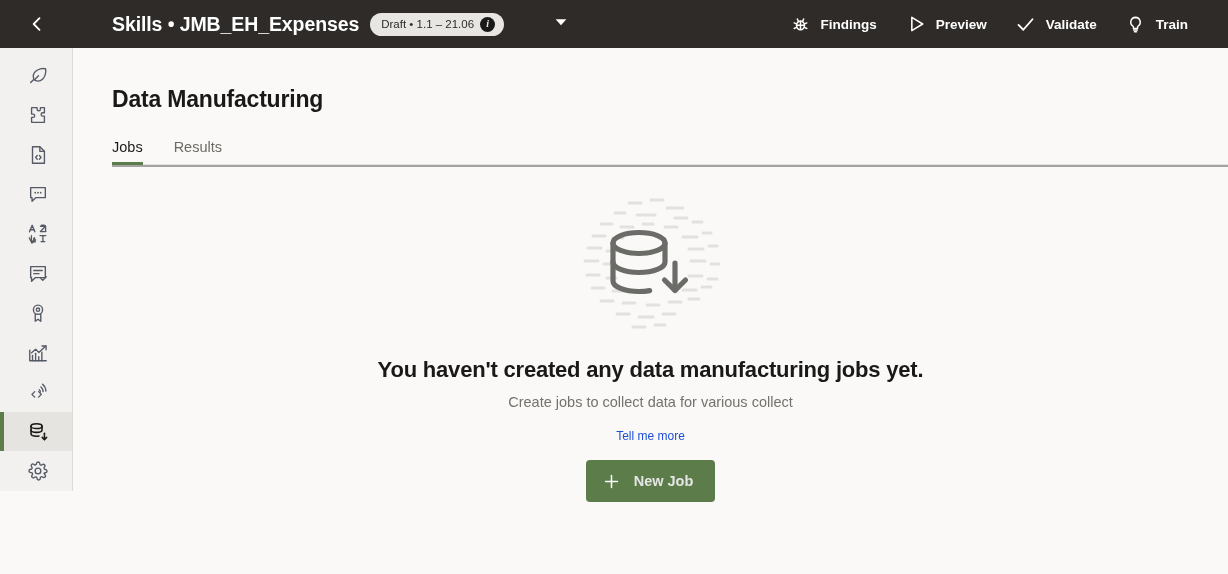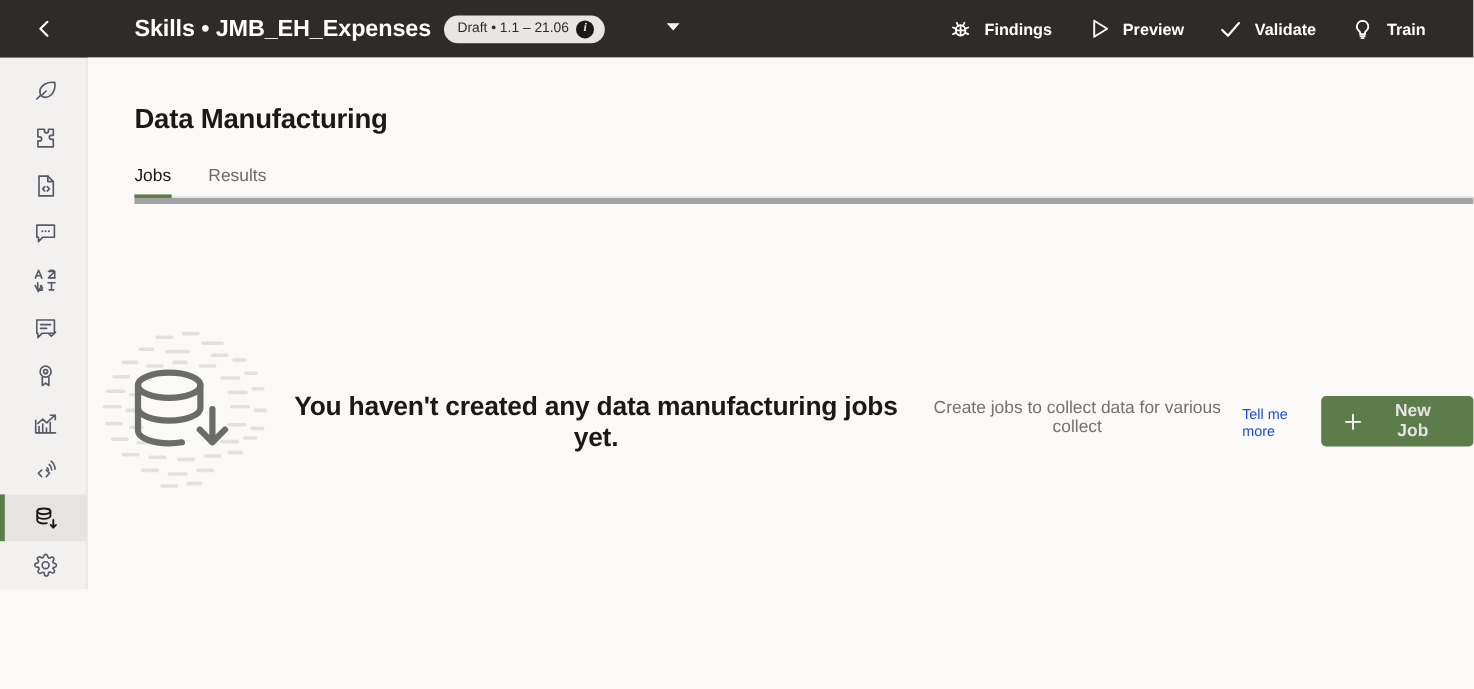--- a/index.html
+++ b/index.html
@@ -92,21 +92,21 @@
     display: flex; flex-direction: column;
     min-width: 0; position: relative;
   }
   .page-title {
     font-size: 23px; font-weight: bold; color: #1b1917;
     margin: 38px 0 0 39px; letter-spacing: -0.2px;
   }
   .tabs {
     display: flex; align-items: flex-start; gap: 0;
     margin: 26px 0 0 39px;
-    border-bottom: 6px solid #a3a3a3;
+    border-bottom: 3px solid #a3a3a3;
     padding-right: 0;
     position: relative;
   }
   .tabs::after {
     content: ""; position: absolute; left: 0; right: -1189px; bottom: -1px;
     height: 1px; background: #e4e1dd;
   }
   .tab {
     font-size: 14.5px; color: #6e6a65;
     padding: 0 0 9px 0; margin-right: 31px;
@@ -115,21 +115,21 @@
     font-family: inherit;
   }
   .tab.active { color: #1b1917; }
   .tab.active::after {
     content: ""; position: absolute; left: 0; right: 0; bottom: -1px;
     height: 3px; background: #5c7c4a; z-index: 2;
   }
 
   .empty-wrap {
     flex: 1 1 auto;
-    display: flex; 
+    display: flex; flex-direction: column;
     align-items: center; justify-content: flex-start;
     padding-top: 24px;
   }
   .empty-illus { width: 160px; height: 148px; position: relative; }
   .empty-illus svg { display: block; }
   .empty-head {
     font-size: 22px; font-weight: bold; color: #1b1917;
     margin-top: 18px; text-align: center; letter-spacing: -0.2px;
   }
   .empty-sub {

